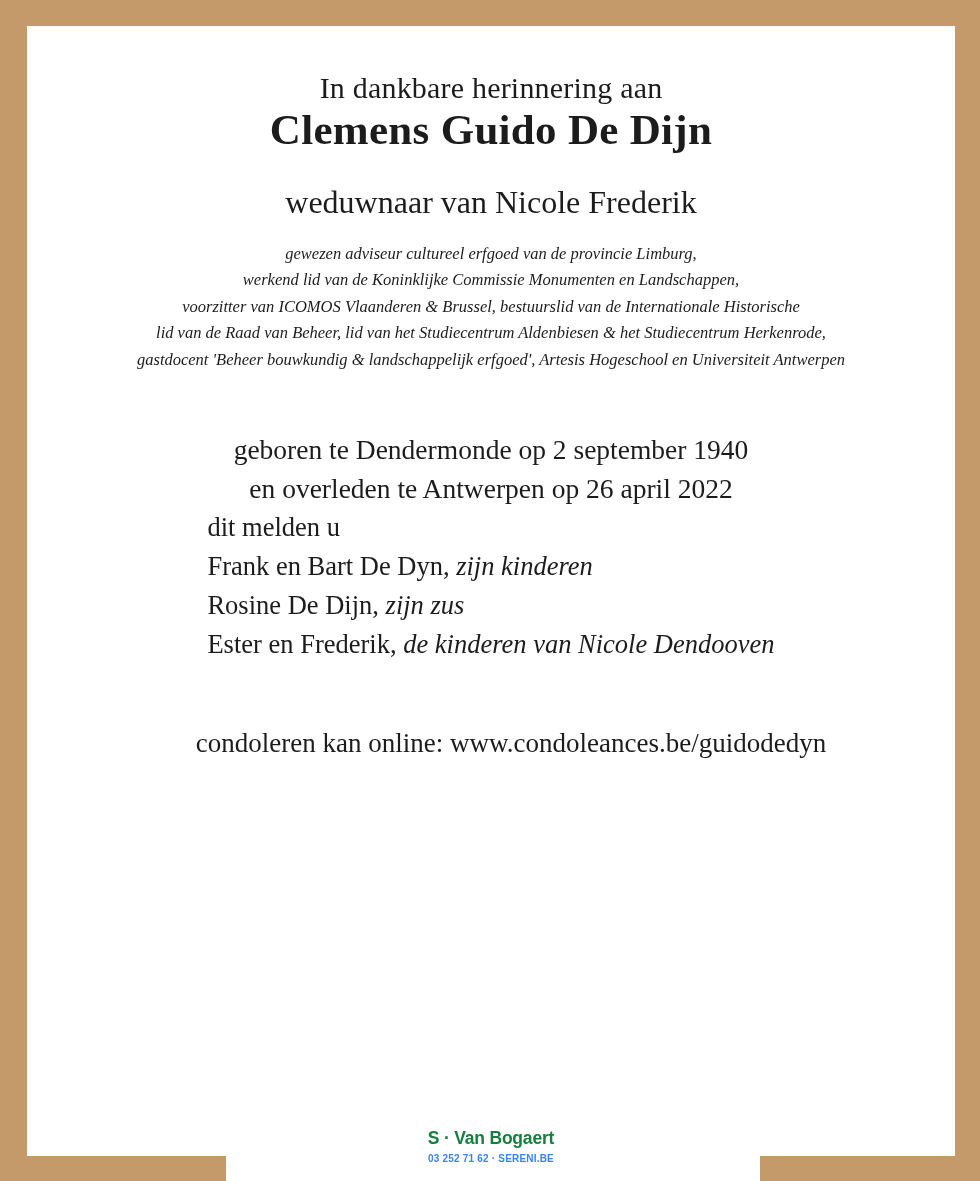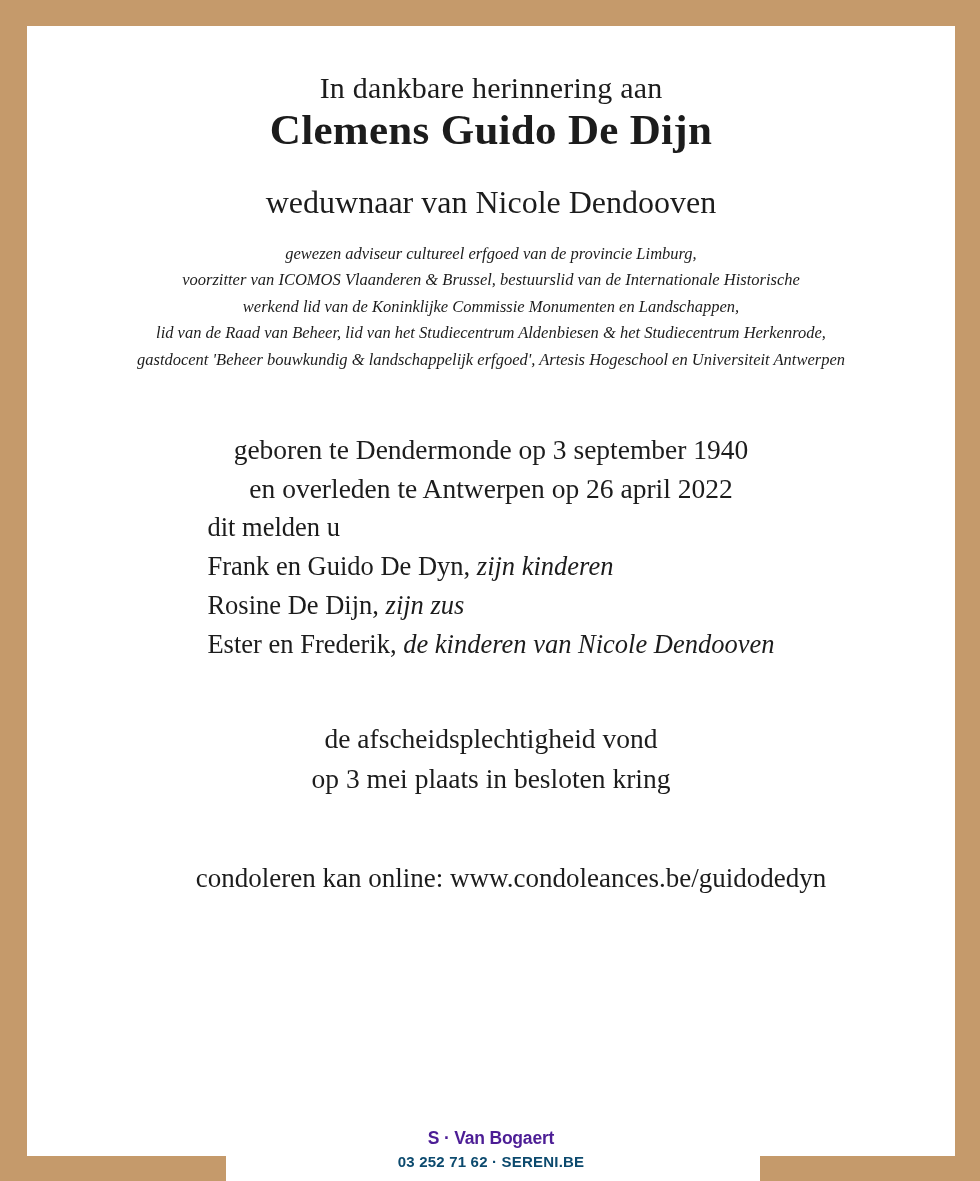--- a/index.html
+++ b/index.html
@@ -108,29 +108,29 @@
     left: 0;
     right: 0;
     top: 1102px;
     text-align: center;
   }
   .footer-brand {
     font-family: "Liberation Sans", "DejaVu Sans", sans-serif;
     font-weight: bold;
     font-size: 17.5px;
     letter-spacing: -0.2px;
-    color: #4c1d95;
+    color: #15803d;
     line-height: 1.15;
   }
   .footer-contact {
     font-family: "Liberation Sans", "DejaVu Sans", sans-serif;
     font-weight: bold;
-    font-size: 15px;
+    font-size: 10px;
     letter-spacing: 0.2px;
-    color: #0c4a6e;
+    color: #3b82f6;
     margin-top: 5px;
     line-height: 1.15;
   }
 </style>
 </head>
 <body>
 
 <div id="card">
 
   <div class="frame frame-top"></div>
@@ -138,46 +138,42 @@
   <div class="frame frame-right"></div>
   <div class="frame frame-bottom-left"></div>
   <div class="frame frame-bottom-right"></div>
 
   <div class="content">
 
     <div class="line-intro">In dankbare herinnering aan</div>
 
     <div class="name">Clemens Guido De Dijn</div>
 
-    <div class="spouse">weduwnaar van Nicole Dendooven</div>
+    <div class="spouse">weduwnaar van Nicole Frederik</div>
 
     <div class="titles">
       <span class="tline">gewezen adviseur cultureel erfgoed van de provincie Limburg,</span>
+      <span class="tline">werkend lid van de Koninklijke Commissie Monumenten en Landschappen,</span>
       <span class="tline">voorzitter van ICOMOS Vlaanderen &amp; Brussel, bestuurslid van de Internationale Historische</span>
-      <span class="tline">werkend lid van de Koninklijke Commissie Monumenten en Landschappen,</span>
       <span class="tline">lid van de Raad van Beheer, lid van het Studiecentrum Aldenbiesen &amp; het Studiecentrum Herkenrode,</span>
       <span class="tline">gastdocent 'Beheer bouwkundig &amp; landschappelijk erfgoed', Artesis Hogeschool en Universiteit Antwerpen</span>
     </div>
 
     <div class="dates">
-      <span class="dline">geboren te Dendermonde op 3 september 1940</span>
+      <span class="dline">geboren te Dendermonde op 2 september 1940</span>
       <span class="dline">en overleden te Antwerpen op 26 april 2022</span>
     </div>
 
     <div class="announce">
       <span class="aline">dit melden u</span>
-      <span class="aline"><span>Frank en Guido De Dyn, </span><em>zijn kinderen</em></span>
+      <span class="aline"><span>Frank en Bart De Dyn, </span><em>zijn kinderen</em></span>
       <span class="aline"><span>Rosine De Dijn, </span><em>zijn zus</em></span>
       <span class="aline"><span>Ester en Frederik, </span><em>de kinderen van Nicole Dendooven</em></span>
     </div>
 
-    <div class="ceremony">
-      <span class="cline">de afscheidsplechtigheid vond</span>
-      <span class="cline">op 3 mei plaats in besloten kring</span>
-    </div>
 
     <div class="condolence">condoleren kan online: www.condoleances.be/guidodedyn</div>
 
     <div class="footer">
       <div class="footer-brand">S · Van Bogaert</div>
       <div class="footer-contact">03 252 71 62 · SERENI.BE</div>
     </div>
 
   </div>
 </div>

